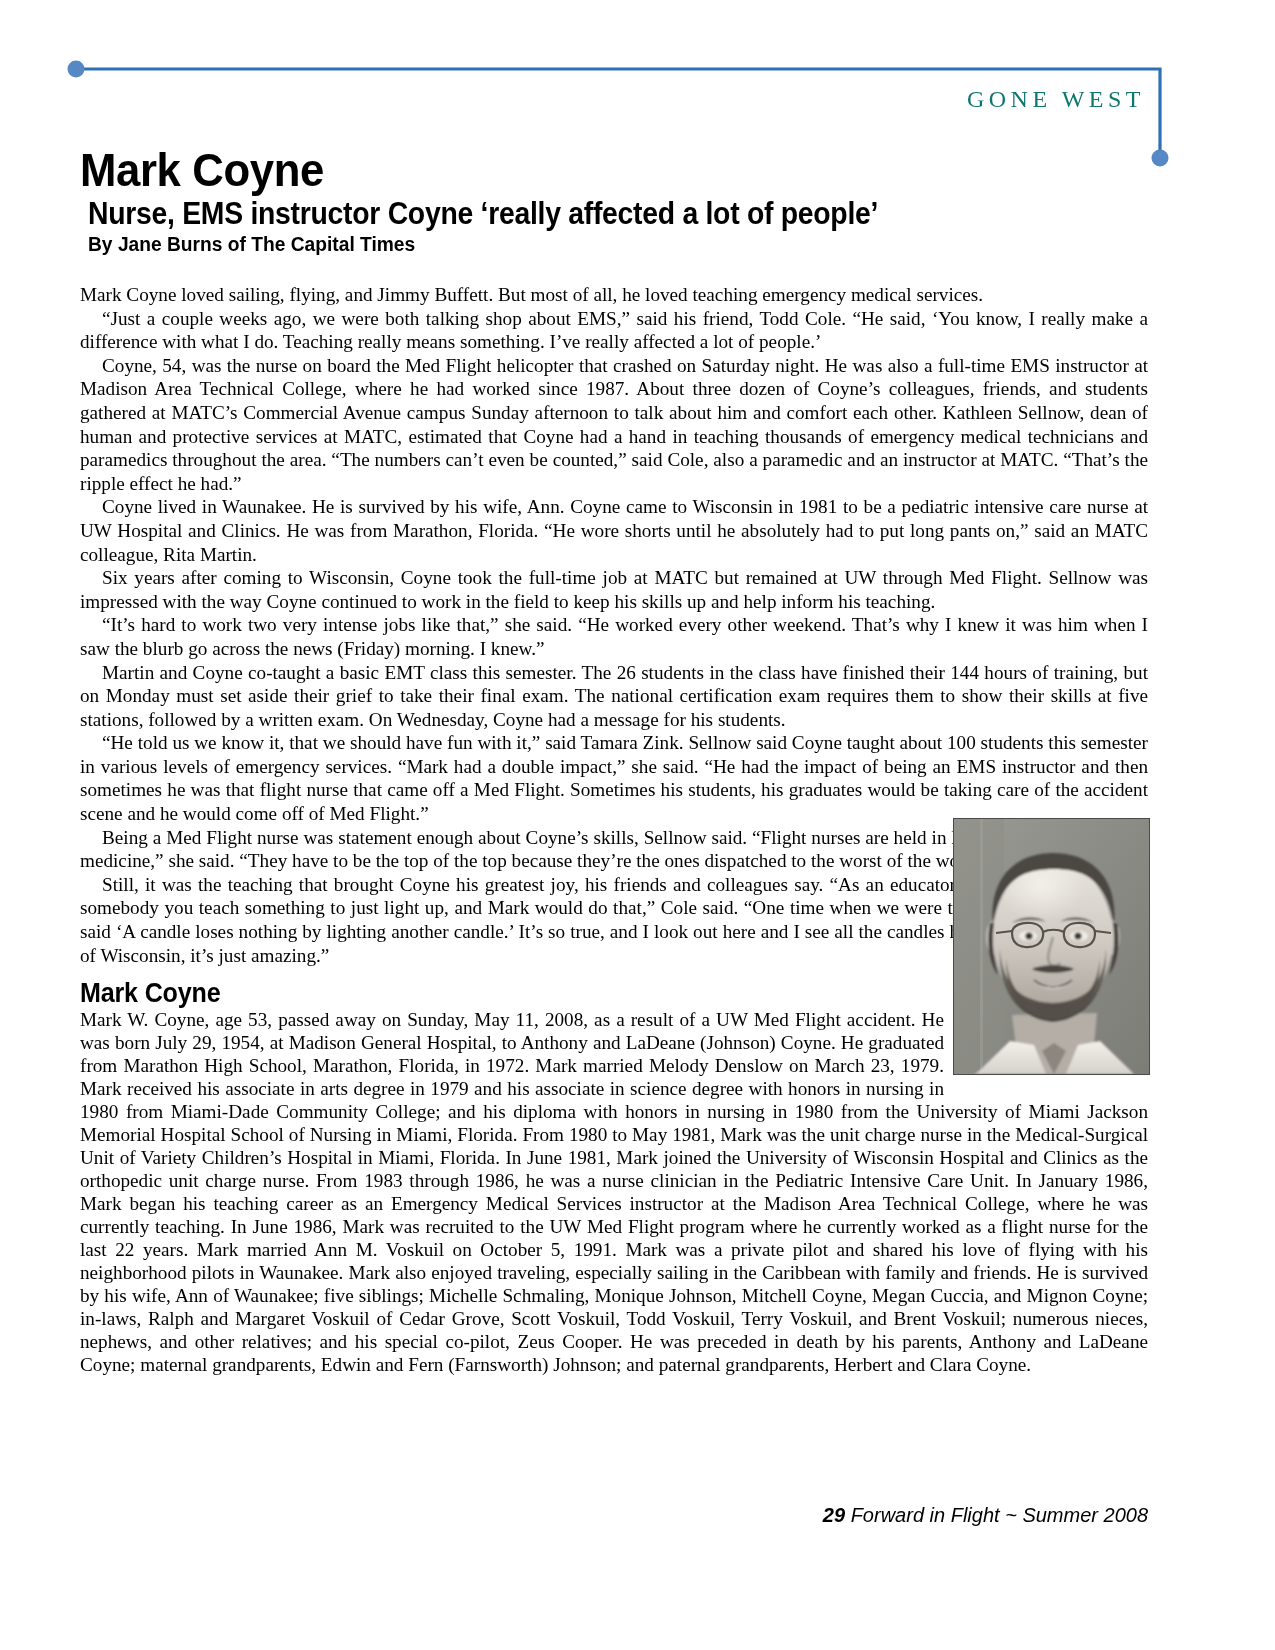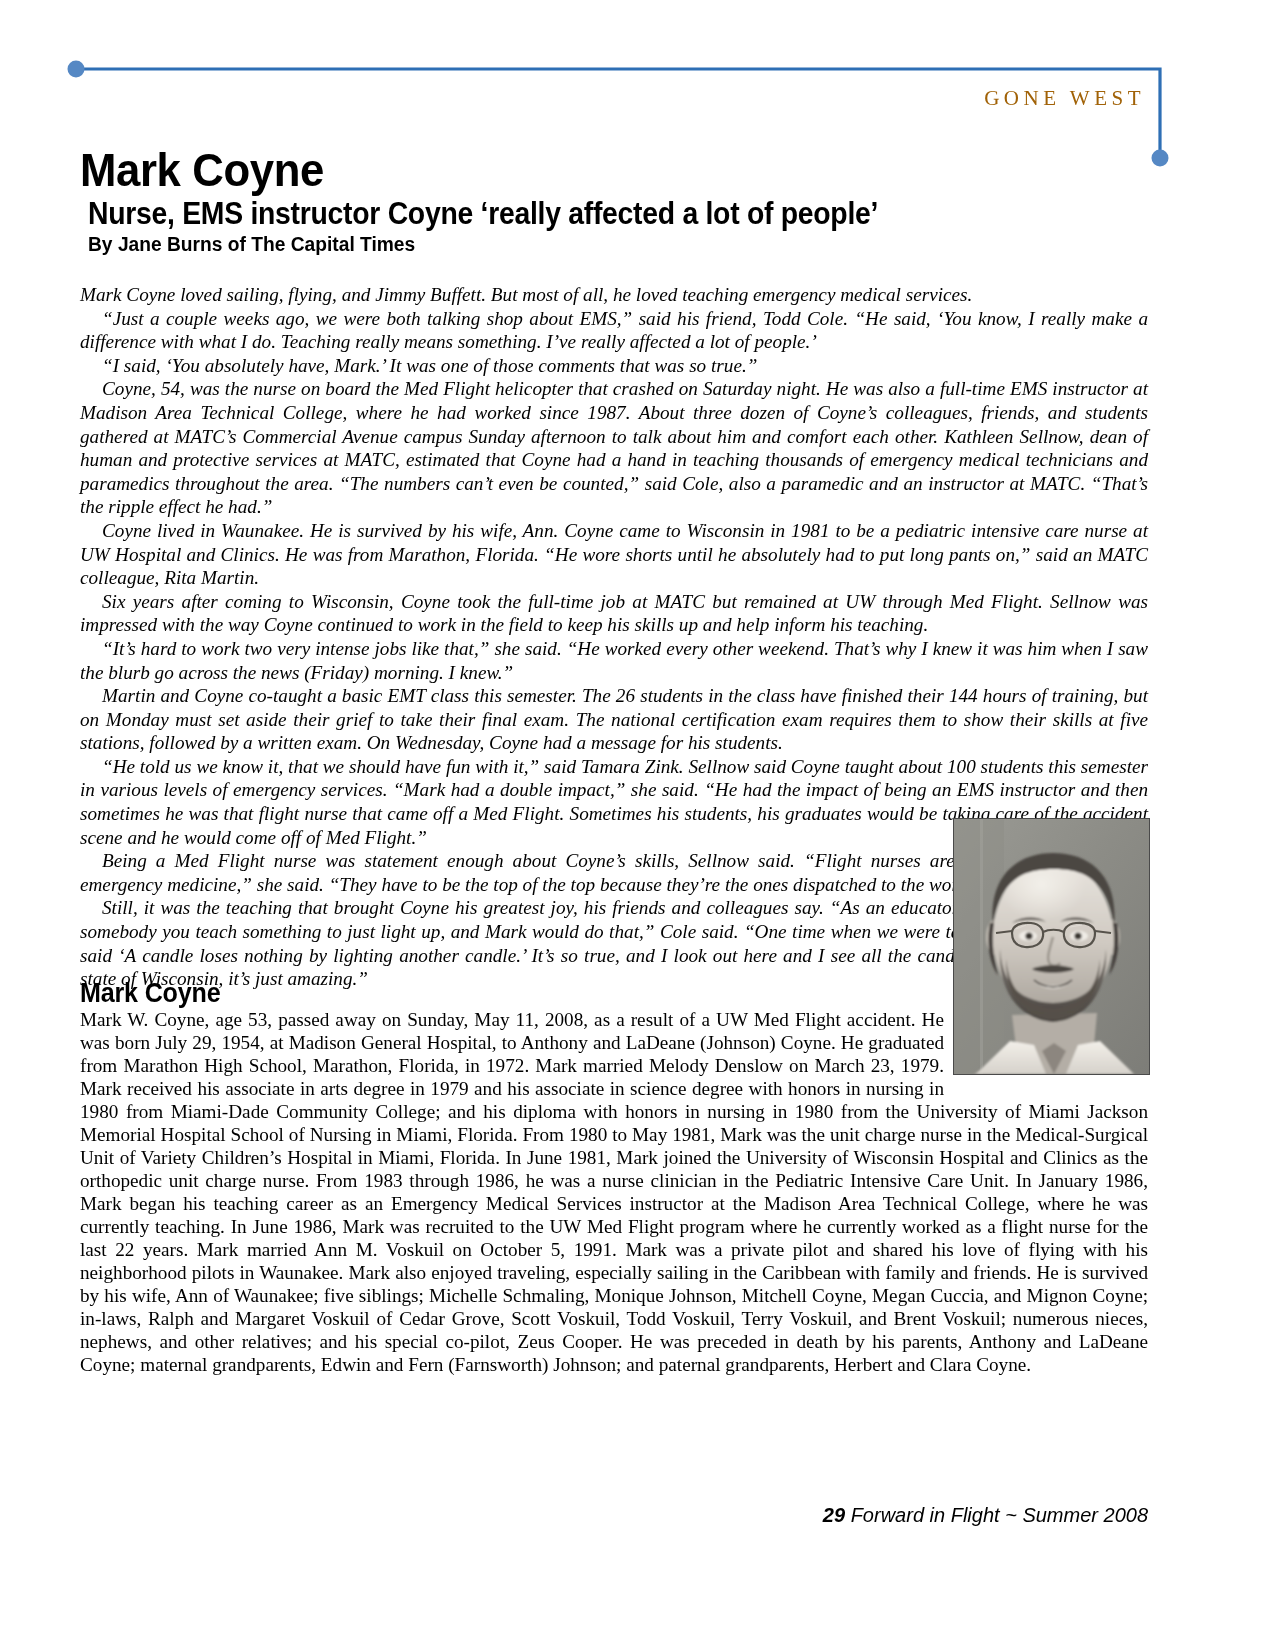--- a/index.html
+++ b/index.html
@@ -24,23 +24,23 @@
     height: 180px;
     pointer-events: none;
   }
 
   
   #section-label {
     position: absolute;
     right: 130px;
     top: 86px;
     font-family: "Liberation Serif", "DejaVu Serif", serif;
-    font-size: 21px;
+    font-size: 24px;
     letter-spacing: 4.5px;
-    color: #a16207;
+    color: #0f766e;
     white-space: nowrap;
     text-align: right;
   }
 
   
   #masthead {
     position: absolute;
     left: 80px;
     top: 146px;
     width: 1070px;
@@ -79,21 +79,20 @@
   #article-body {
     position: absolute;
     left: 80px;
     top: 283px;
     width: 1068px;
     font-size: 19.2px;
     line-height: 23.6px;
     text-align: justify;
     text-justify: inter-word;
     hyphens: none;
-    font-style: italic;
   }
   #article-body p {
     margin: 0;
   }
   #article-body p.indent {
     text-indent: 22px;
   }
 
   
   #photo-float {
@@ -174,21 +173,20 @@
 
 <div id="masthead">
   <h1 id="headline-name">Mark Coyne</h1>
   <h2 id="headline-deck">Nurse, EMS instructor Coyne ‘really affected a lot of people’</h2>
   <div id="byline">By Jane Burns of The Capital Times</div>
 </div>
 
 <div id="article-body">
   <p>Mark Coyne loved sailing, flying, and Jimmy Buffett. But most of all, he loved teaching emergency medical services.</p>
   <p class="indent">“Just a couple weeks ago, we were both talking shop about EMS,” said his friend, Todd Cole. “He said, ‘You know, I really make a difference with what I do. Teaching really means something. I’ve really affected a lot of people.’</p>
-  <p class="indent">“I said, ‘You absolutely have, Mark.’ It was one of those comments that was so true.”</p>
   <p class="indent">Coyne, 54, was the nurse on board the Med Flight helicopter that crashed on Saturday night. He was also a full-time EMS instructor at Madison Area Technical College, where he had worked since 1987. About three dozen of Coyne’s colleagues, friends, and students gathered at MATC’s Commercial Avenue campus Sunday afternoon to talk about him and comfort each other. Kathleen Sellnow, dean of human and protective services at MATC, estimated that Coyne had a hand in teaching thousands of emergency medical technicians and paramedics throughout the area. “The numbers can’t even be counted,” said Cole, also a paramedic and an instructor at MATC. “That’s the ripple effect he had.”</p>
   <p class="indent">Coyne lived in Waunakee. He is survived by his wife, Ann. Coyne came to Wisconsin in 1981 to be a pediatric intensive care nurse at UW Hospital and Clinics. He was from Marathon, Florida. “He wore shorts until he absolutely had to put long pants on,” said an MATC colleague, Rita Martin.</p>
   <p class="indent">Six years after coming to Wisconsin, Coyne took the full-time job at MATC but remained at UW through Med Flight. Sellnow was impressed with the way Coyne continued to work in the field to keep his skills up and help inform his teaching.</p>
   <p class="indent">“It’s hard to work two very intense jobs like that,” she said. “He worked every other weekend. That’s why I knew it was him when I saw the blurb go across the news (Friday) morning. I knew.”</p>
   <p class="indent">Martin and Coyne co-taught a basic EMT class this semester. The 26 students in the class have finished their 144 hours of training, but on Monday must set aside their grief to take their final exam. The national certification exam requires them to show their skills at five stations, followed by a written exam. On Wednesday, Coyne had a message for his students.</p>
   <p class="indent">“He told us we know it, that we should have fun with it,” said Tamara Zink. Sellnow said Coyne taught about 100 students this semester in various levels of emergency services. “Mark had a double impact,” she said. “He had the impact of being an EMS instructor and then sometimes he was that flight nurse that came off a Med Flight. Sometimes his students, his graduates would be taking care of the accident scene and he would come off of Med Flight.”</p>
   <p class="indent">Being a Med Flight nurse was statement enough about Coyne’s skills, Sellnow said. “Flight nurses are held in high regard in emergency medicine,” she said. “They have to be the top of the top because they’re the ones dispatched to the worst of the worst.”</p>
   <p class="indent">
     <span id="photo-float"></span>
     <span>Still, it was the teaching that brought Coyne his greatest joy, his friends and colleagues say. “As an educator, you thrive on watching somebody you teach something to just light up, and Mark would do that,” Cole said. “One time when we were talking about teaching, he said ‘A candle loses nothing by lighting another candle.’ It’s so true, and I look out here and I see all the candles he lit here and in the state of Wisconsin, it’s just amazing.”</span>

